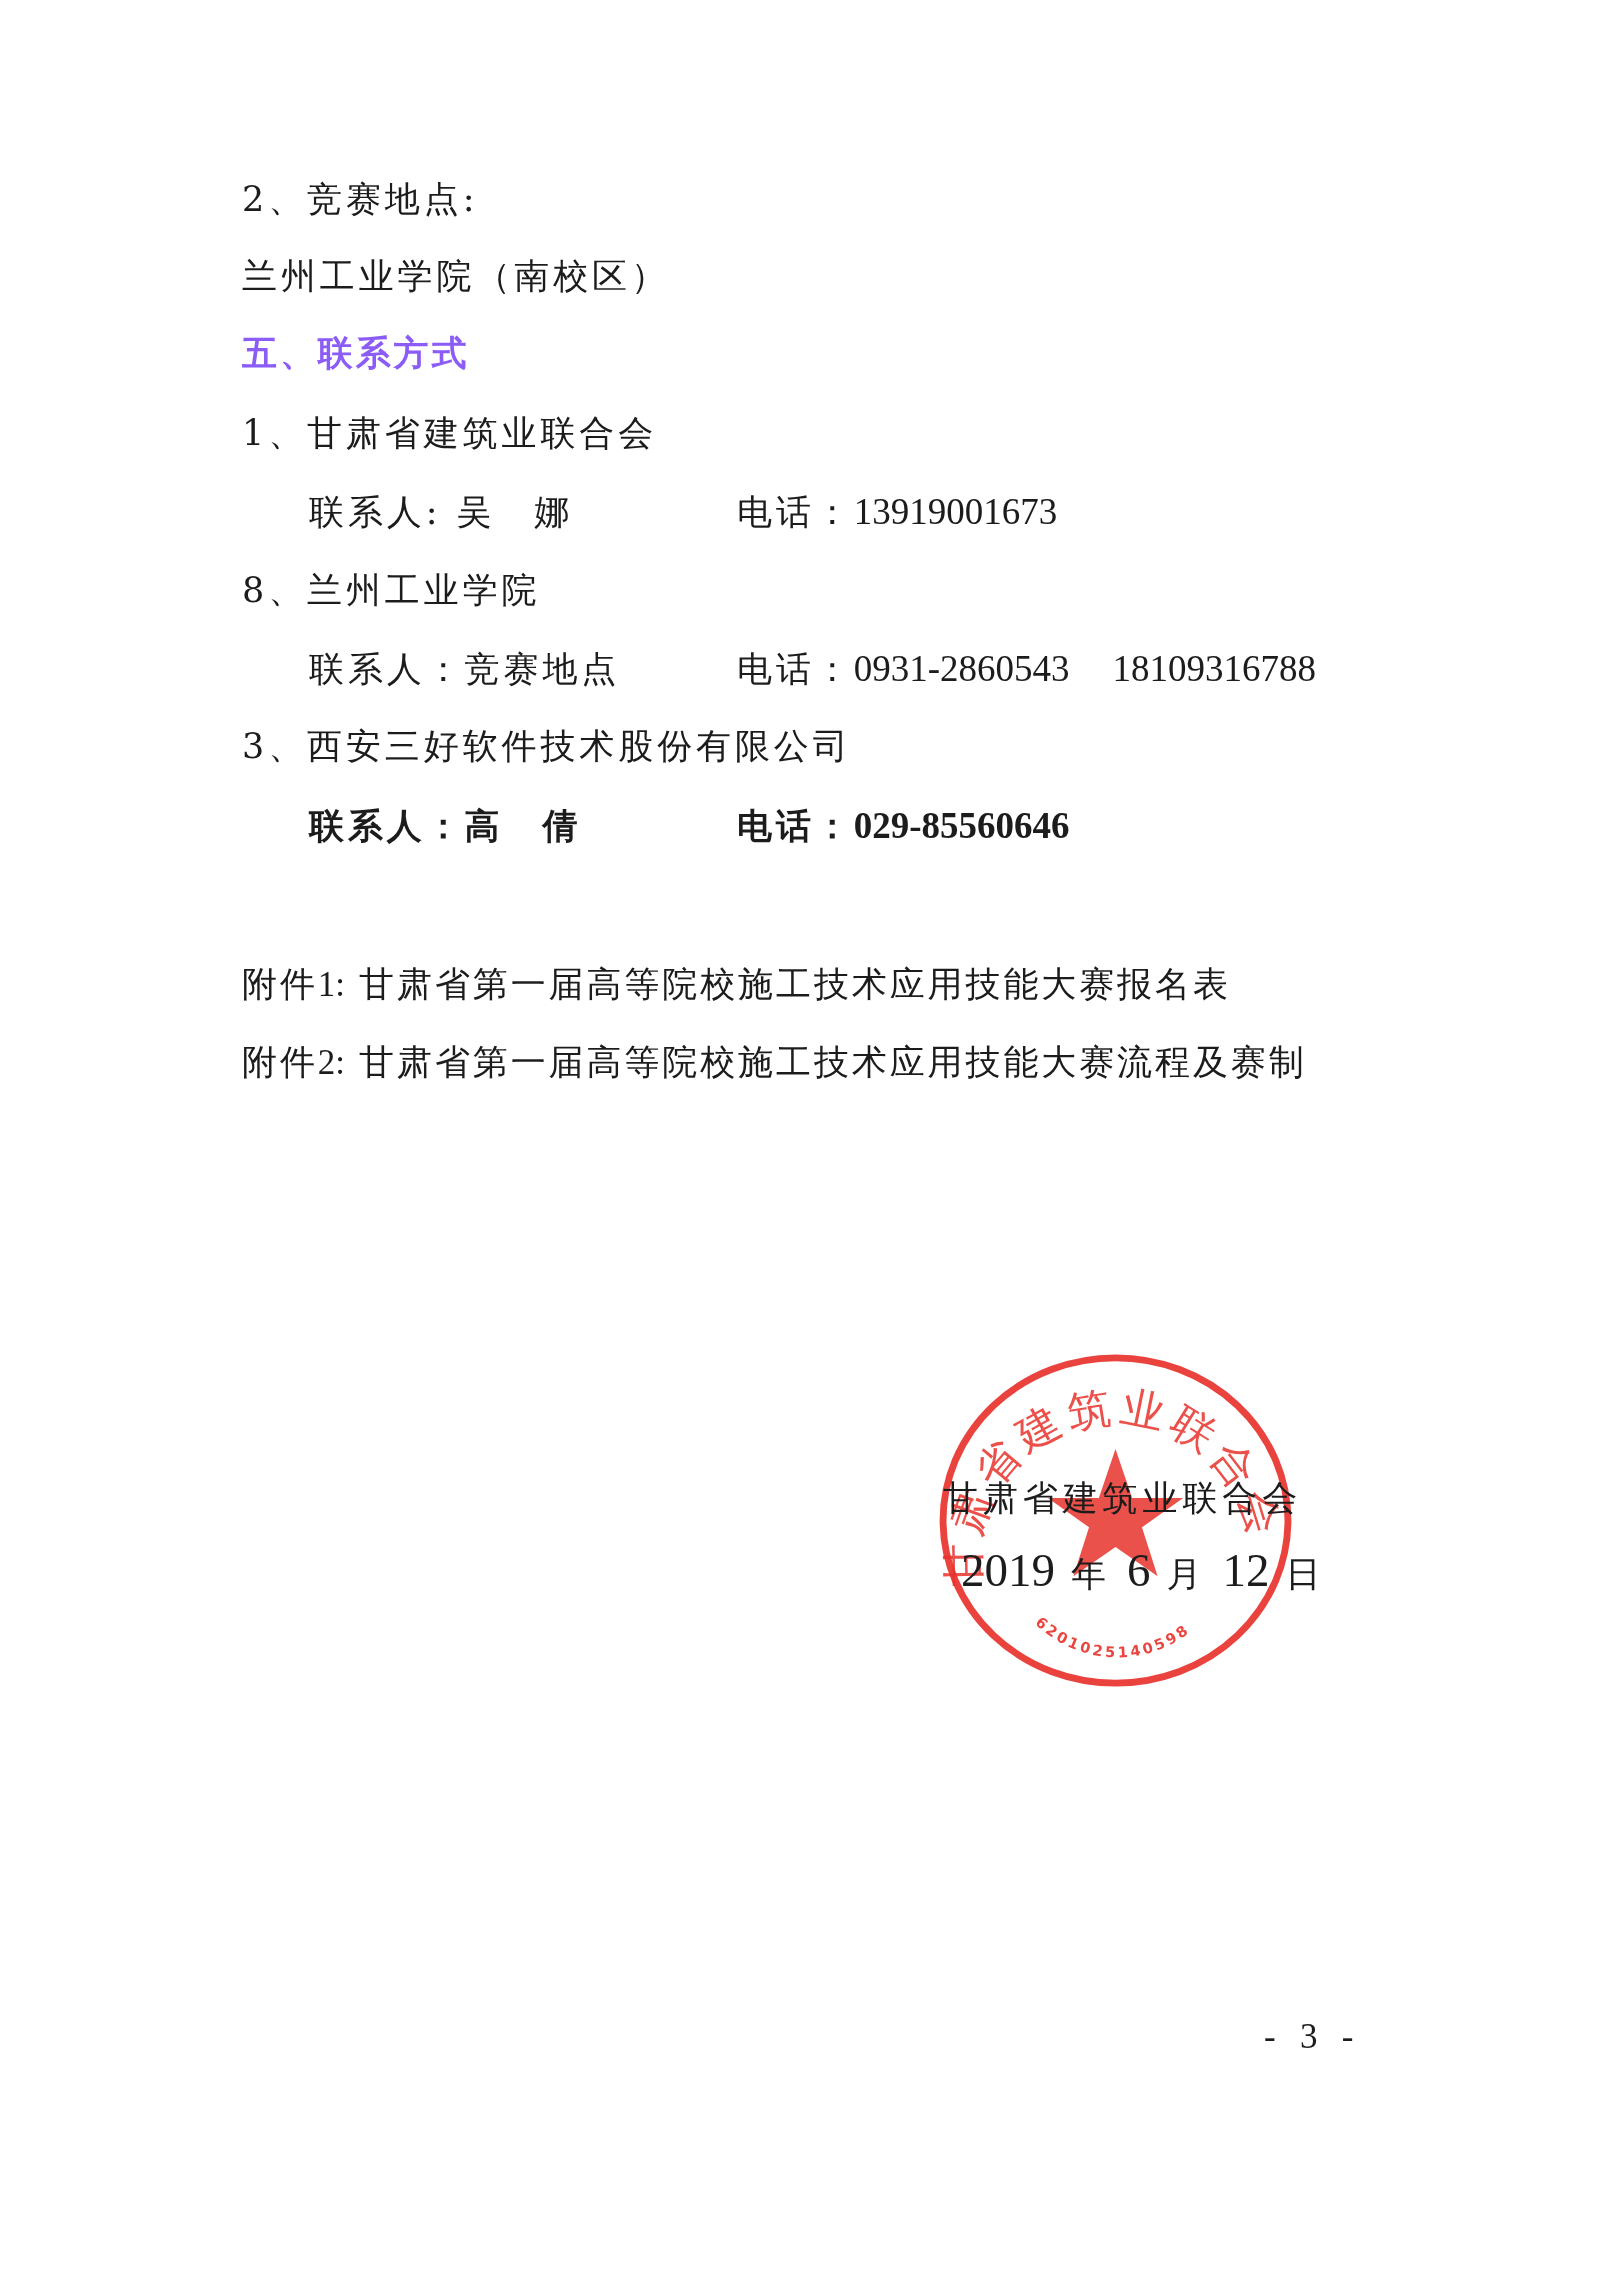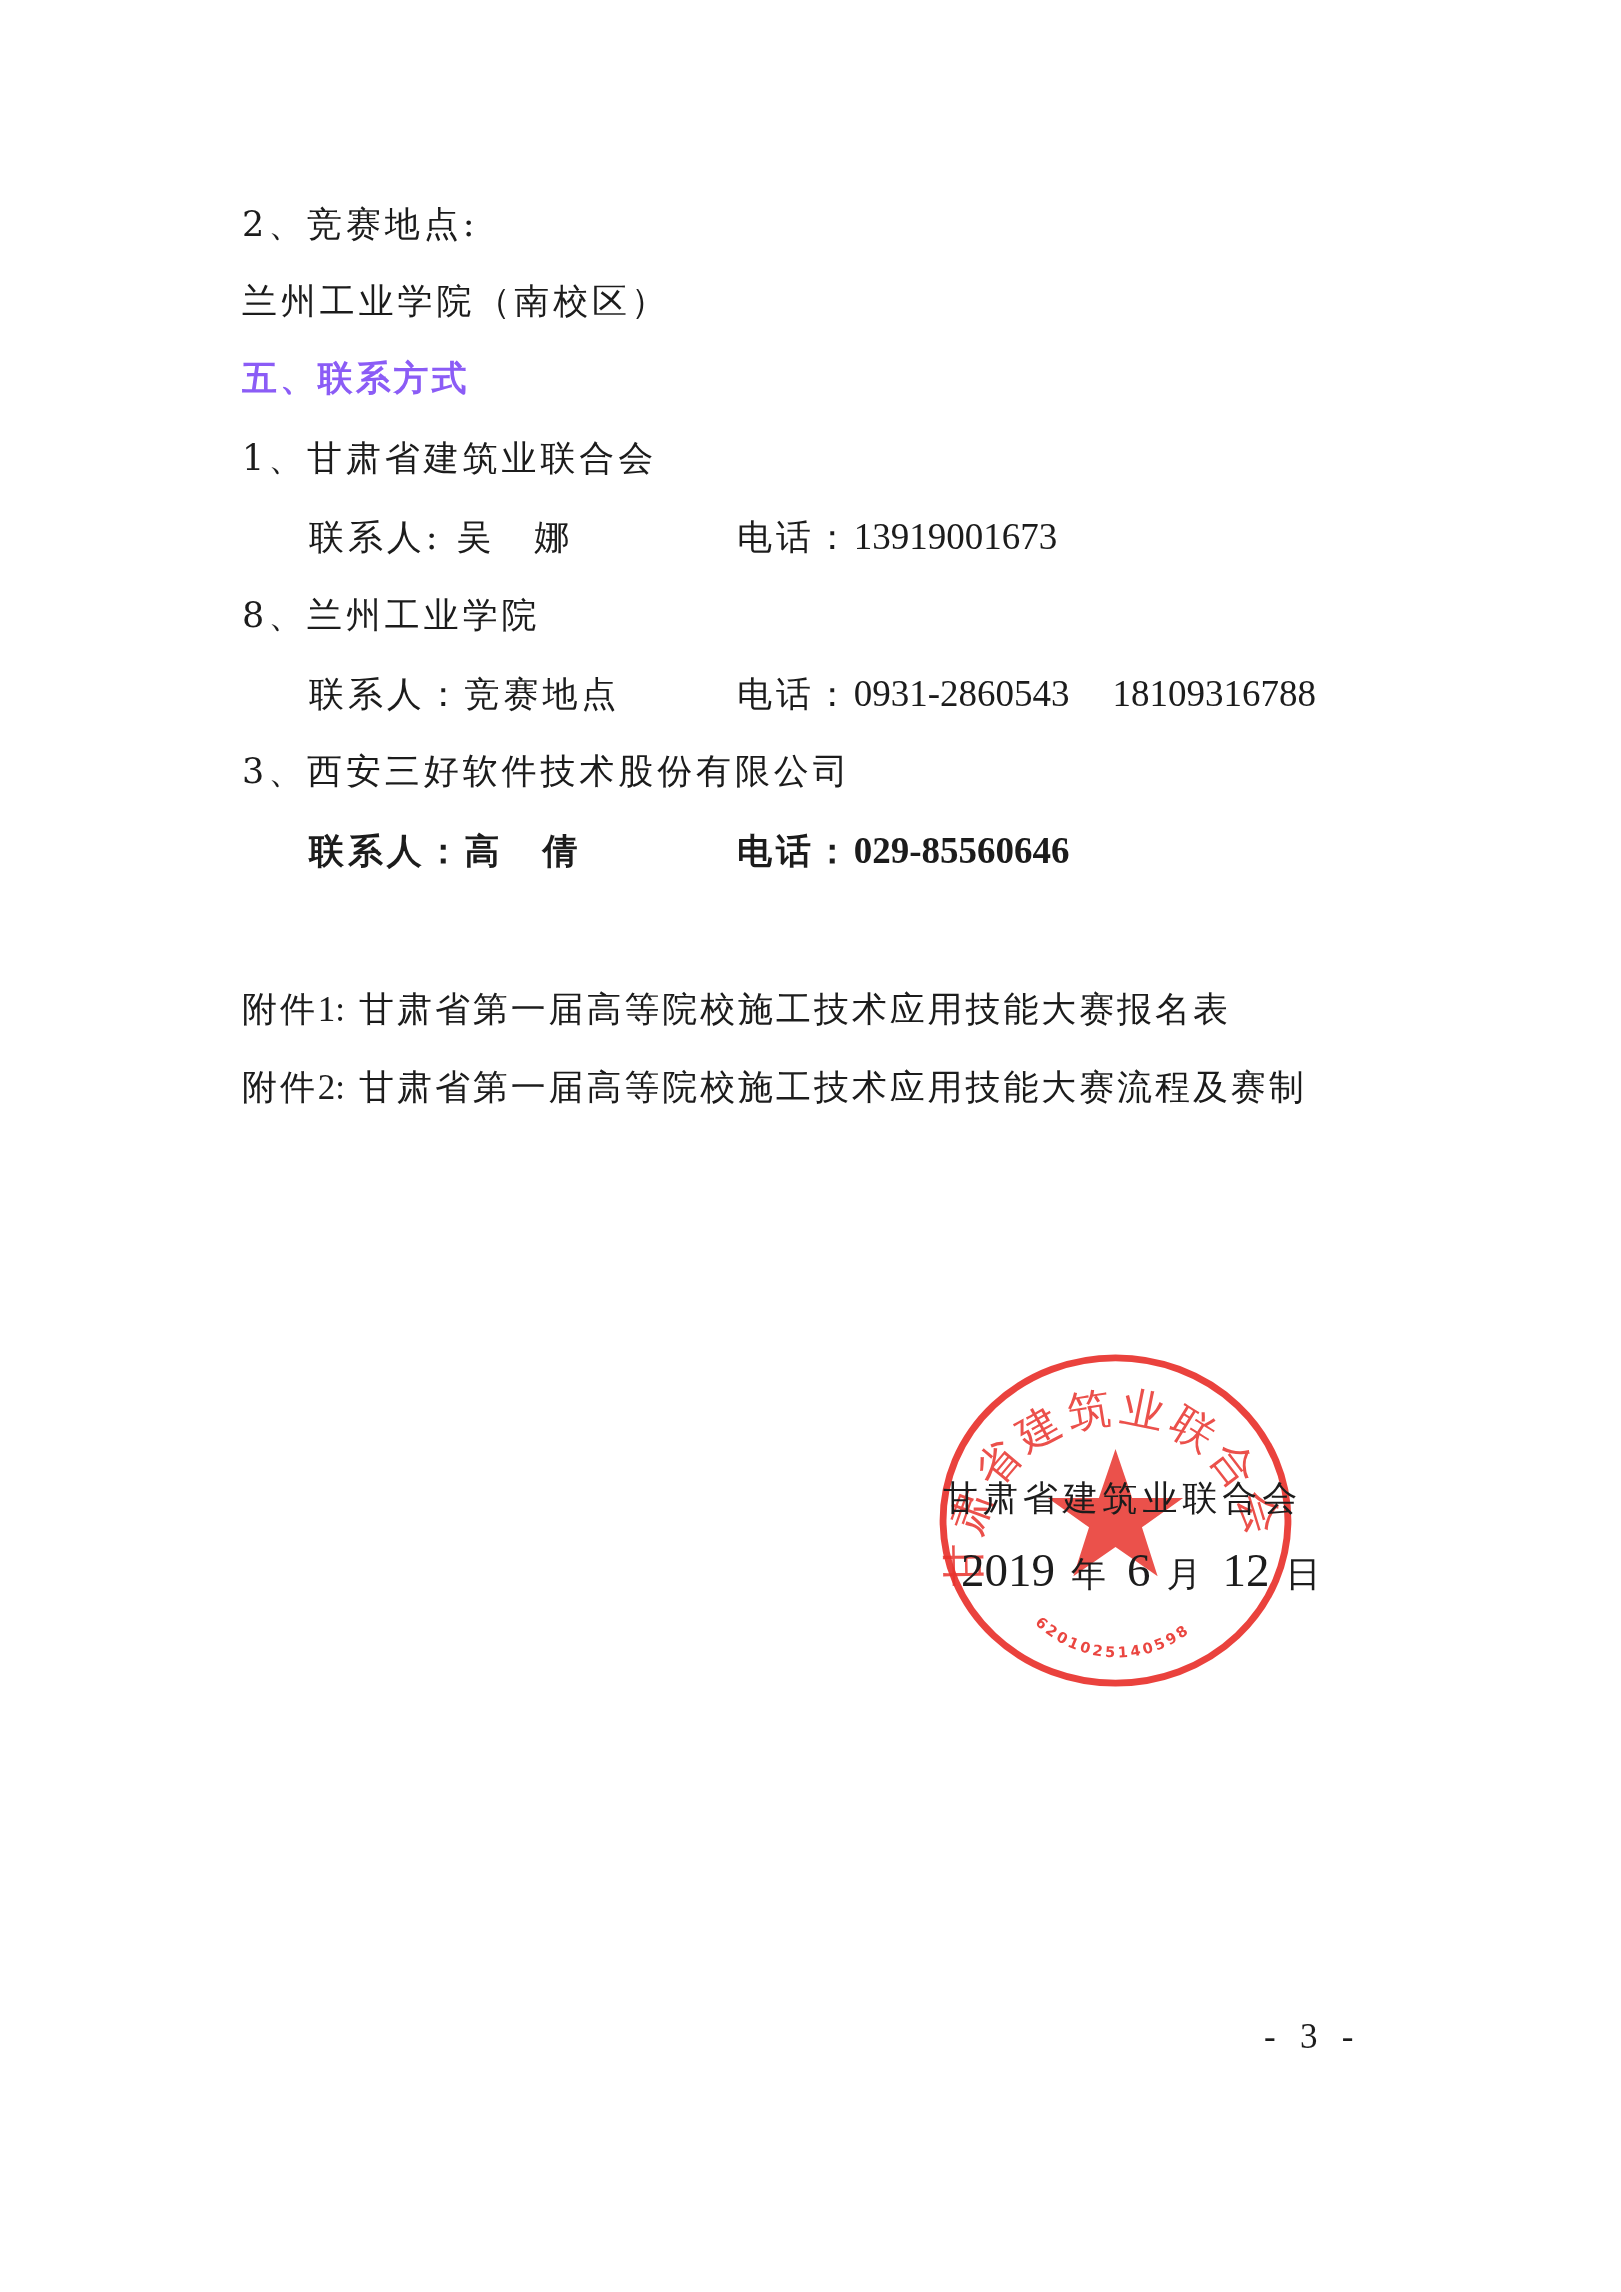--- a/index.html
+++ b/index.html
@@ -16,21 +16,20 @@
       color: #1a1a1a;
     }
     .line {
       position: absolute;
       left: 242px;
       font-size: 35px;
       line-height: 47px;
       white-space: nowrap;
       letter-spacing: 3.9px;
       color: #1c1c1c;
-      margin-top: 25px;
     }
     .line.bold {
       font-family: "DejaVu Sans", "Liberation Sans", sans-serif;
       font-weight: bold;
       letter-spacing: 2.9px;
       color: #8b5cf6;
     }
     .indent {
       left: 309px;
     }

